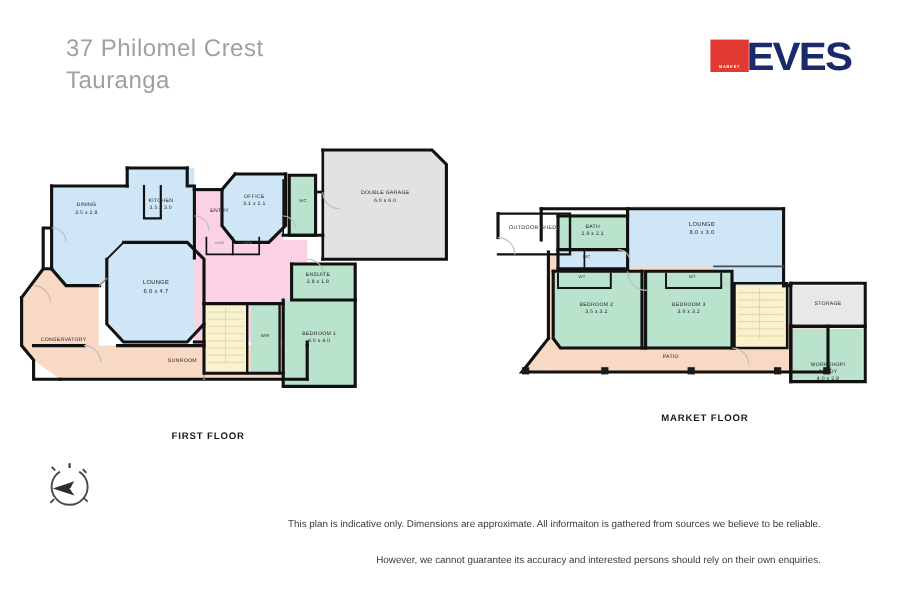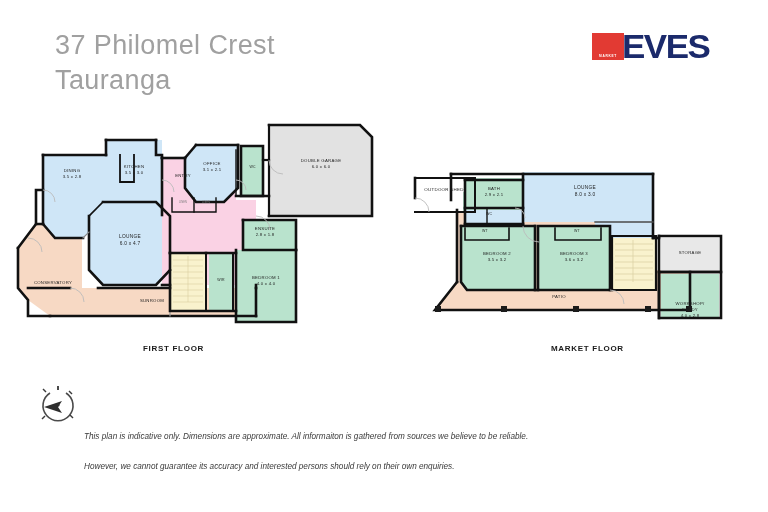--- a/index.html
+++ b/index.html
@@ -6,21 +6,21 @@
   body{
     width:768px;height:512px;background:#ffffff;overflow:hidden;
     font-family:"Liberation Sans","DejaVu Sans",sans-serif;
     position:relative;
   }
   #stage{position:absolute;left:0;top:0;width:768px;height:512px;}
 
   
   #title{
     position:absolute;left:55px;top:28px;width:420px;
-    color:#a0a0a0;font-size:27px;line-height:1.30;font-weight:400;
+    color:#a0a0a0;font-size:20px;line-height:1.30;font-weight:400;
     letter-spacing:.4px;white-space:pre-line;
   }
   #logo{position:absolute;left:592px;top:32px;width:135px;height:30px;}
   #logo .redbox{
     position:absolute;left:0;top:1px;width:32px;height:27px;background:#e23a33;
   }
   #logo .redbox span{
     position:absolute;left:0;bottom:2px;width:32px;text-align:center;
     font-size:3.2px;color:#ffffff;letter-spacing:.7px;font-weight:700;
   }
@@ -47,21 +47,21 @@
   .rt.tiny .nm{font-size:3.5px;letter-spacing:.2px;}
   .rt.mini .nm{font-size:2.6px;letter-spacing:.1px;color:#7a7a7a;}
   .rt.shed .nm{font-size:4.4px;letter-spacing:.3px;}
 
   
   #compass{position:absolute;left:36px;top:385px;width:44px;height:40px;}
 
   
   #footer{
     position:absolute;left:84px;top:430px;width:600px;
-    text-align:left;color:#3a3a3a;font-size:8.2px;line-height:1.65;font-style:italic;
+    text-align:right;color:#3a3a3a;font-size:8.2px;line-height:1.65;
   }
   #footer div+div{margin-top:16px;}
 </style>
 </head>
 <body>
 
 <div id="stage">
 
   <div id="title">37 Philomel Crest
 Tauranga</div>
@@ -229,21 +229,21 @@
     <div class="rt" style="left:234px;top:106px;width:42px;">
       <span class="nm">ENSUITE</span>
         <span class="dm">2.8 x 1.8</span>
     </div>
     <div class="rt" style="left:228px;top:155px;width:56px;">
       <span class="nm">BEDROOM 1</span>
         <span class="dm">4.0 x 4.0</span>
     </div>
   </div>
 
-  <div class="floor-label" style="left:143px;top:344px;">FIRST FLOOR</div>
+  <div class="floor-label" style="left:143px;top:359px;">FIRST FLOOR</div>
 
   <div class="plan" style="left:405px;top:150px;">
     <svg width="360" height="195" viewBox="0 0 360 195">
       <g>
 
         <polygon points="52,60 52,160 285,160 285,120 248,120 248,60" fill="#f7d9c4"></polygon>
         <polygon points="30,160 52,132 52,160" fill="#f7d9c4"></polygon>
         <polygon points="52,60 52,160 30,160 52,132" fill="#f7d9c4"></polygon>
 
         <rect x="10" y="28" width="60" height="34" fill="#ffffff"></rect>

